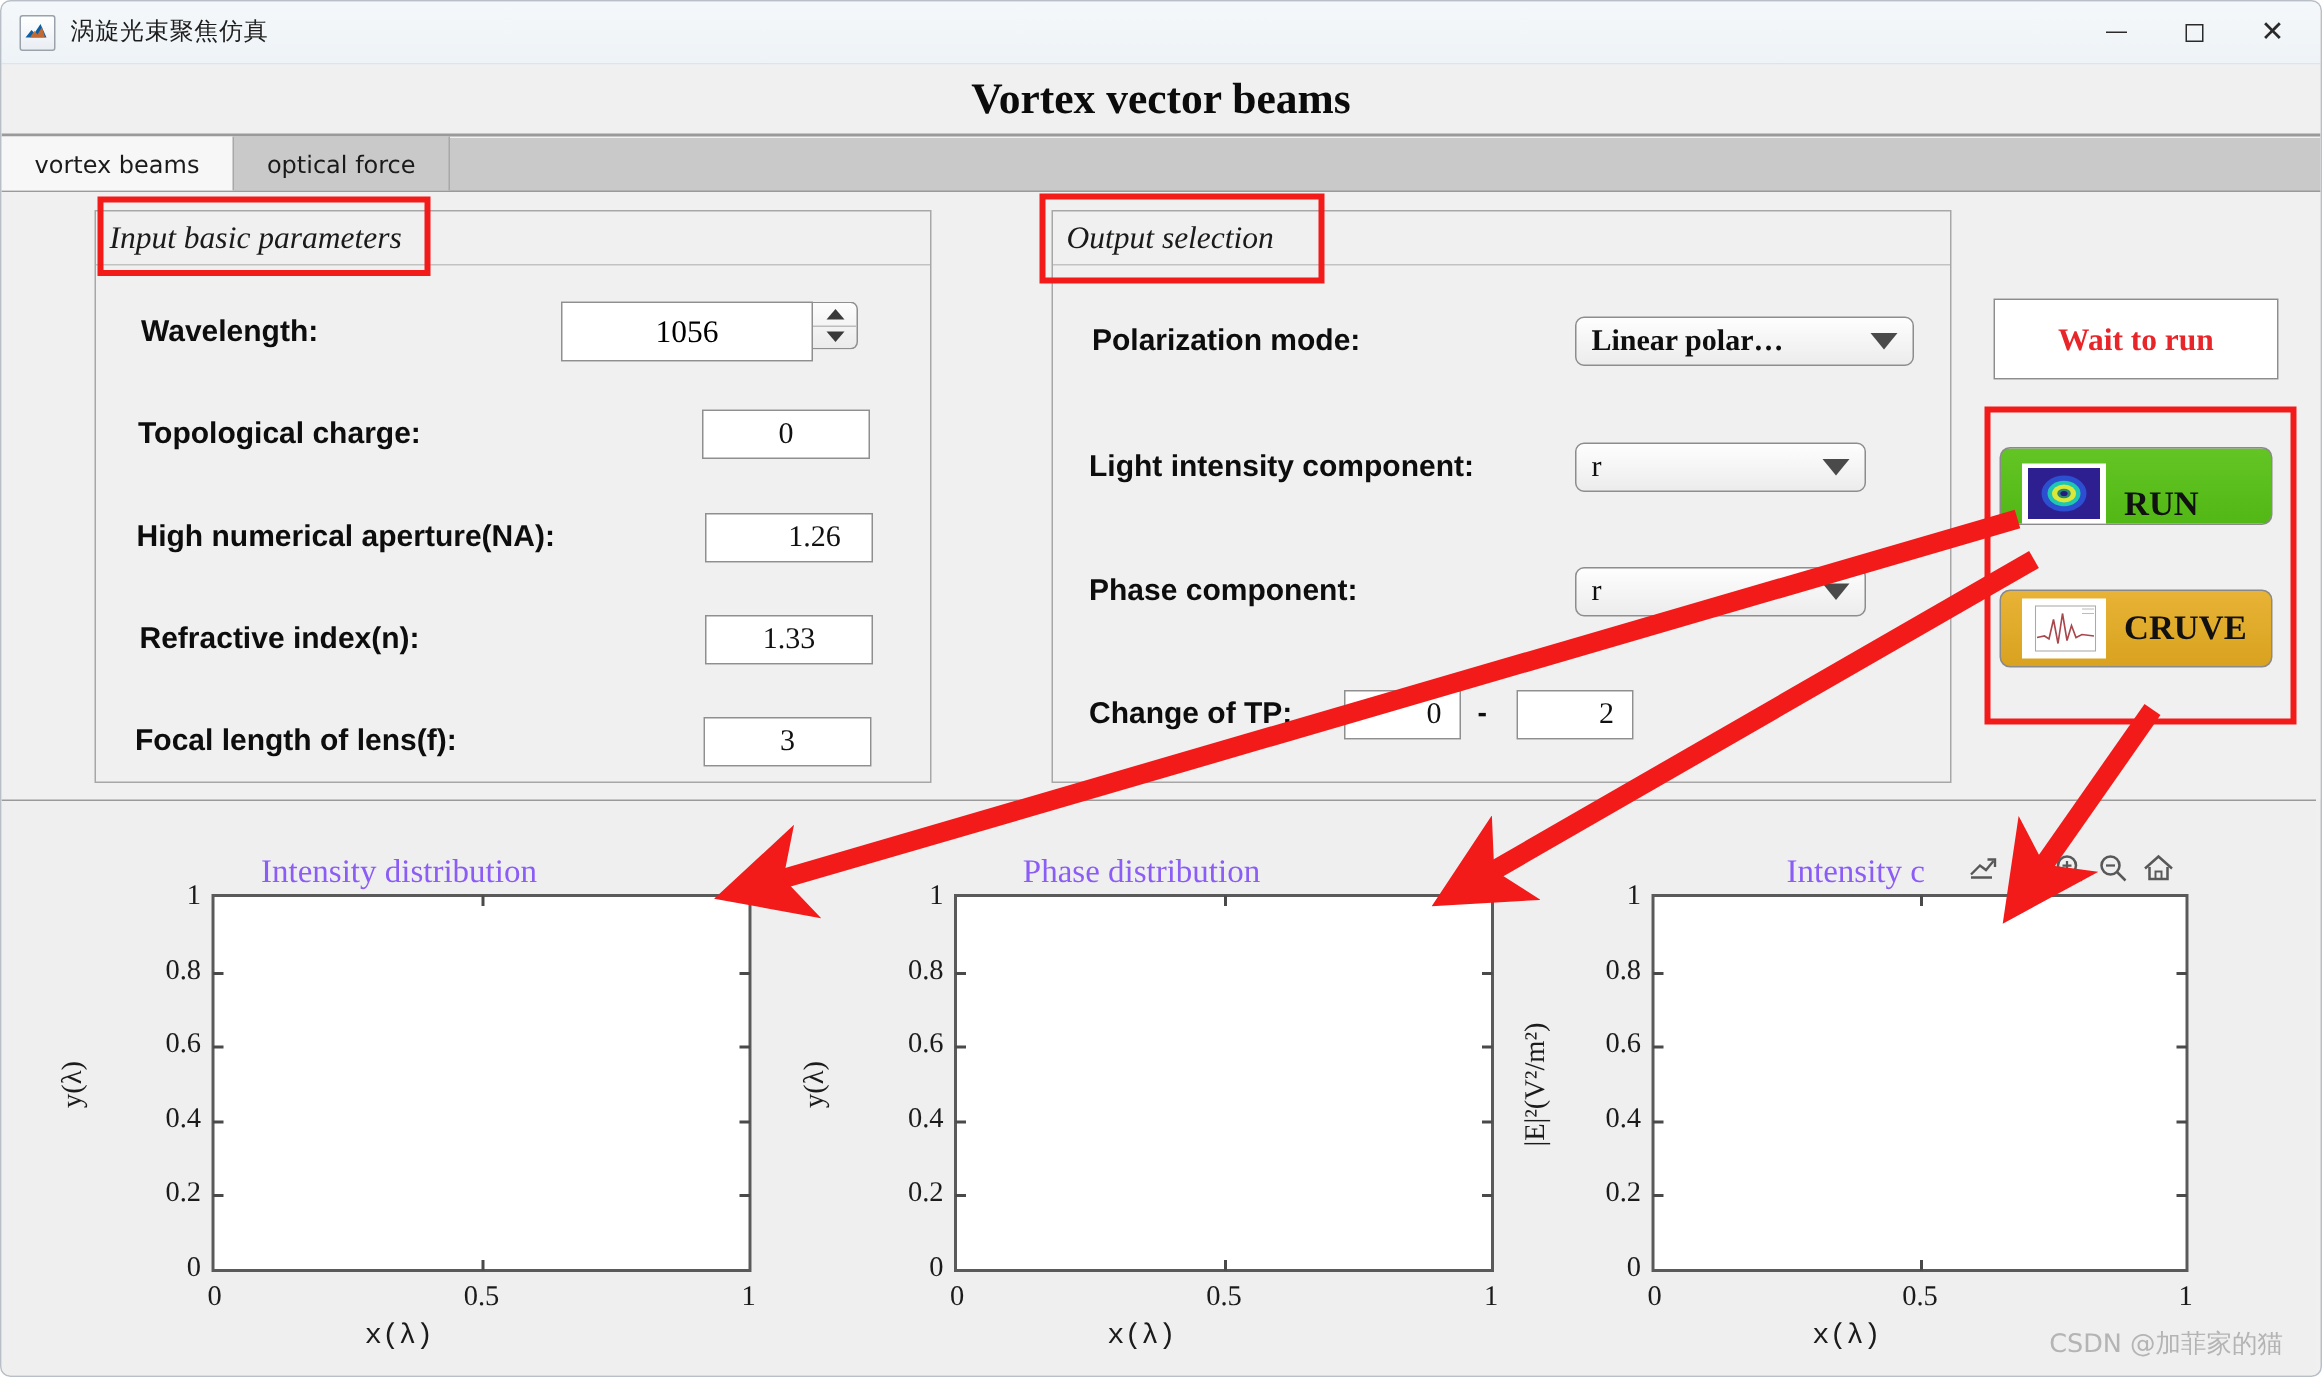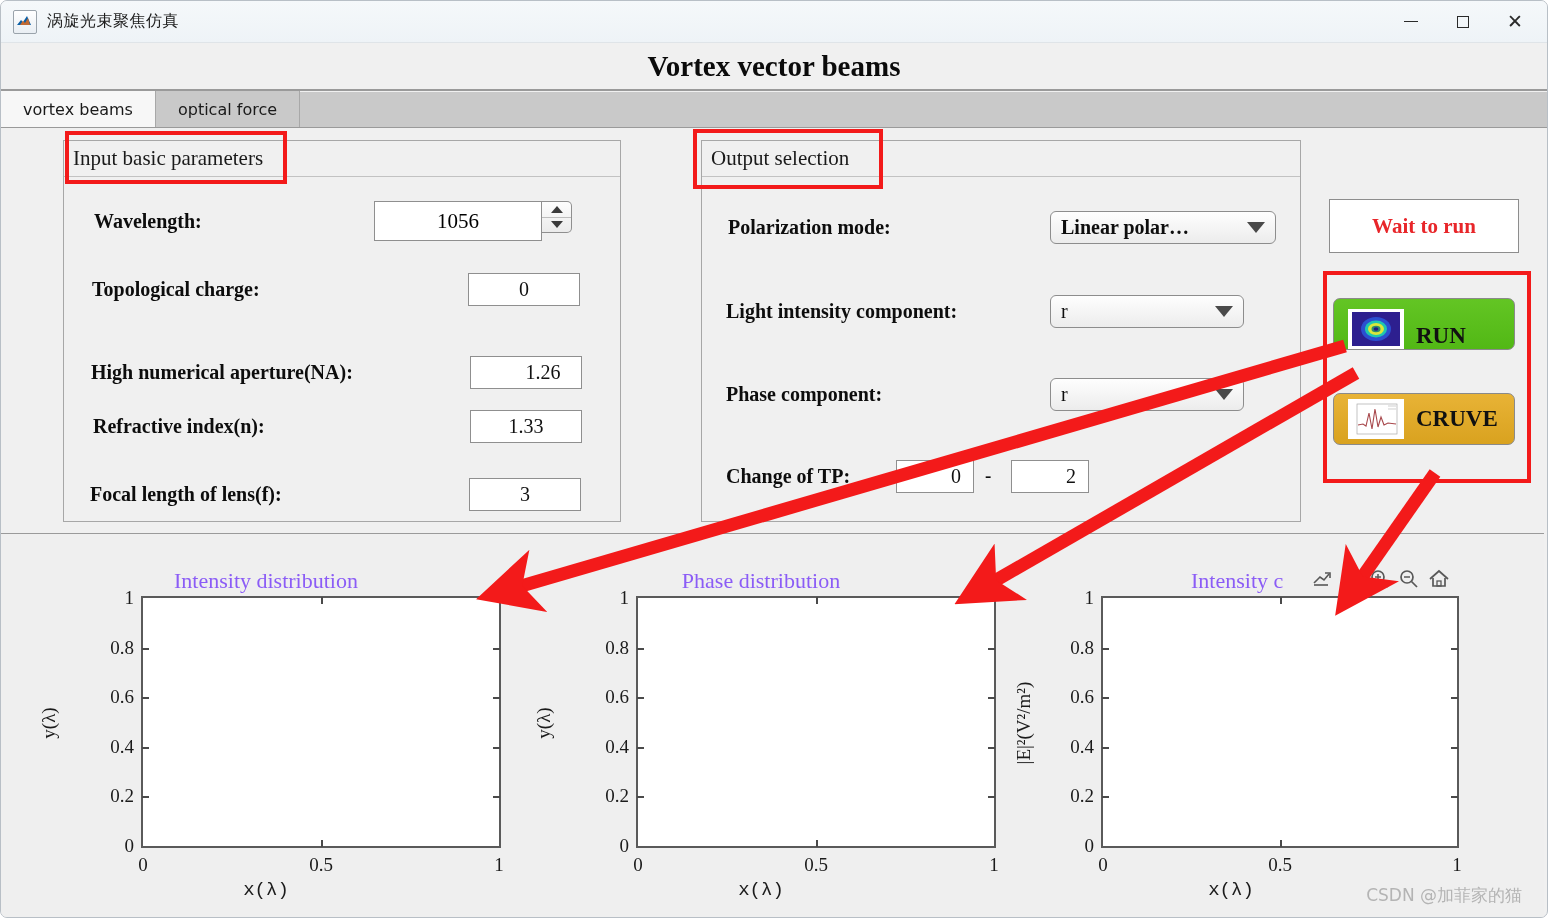--- a/index.html
+++ b/index.html
@@ -114,32 +114,33 @@
   .panel-title {
     position: absolute; left: 0; top: 0;
     width: 100%; height: 36px;
     border-bottom: 1px solid #c2c2c2;
     display: flex; align-items: center;
     box-sizing: border-box;
   }
   .panel-title span {
     font-size: 21px; color: #1a1a1a; padding-left: 9px;
     font-family: "Liberation Serif", serif;
+    font-style: italic;
   }
 
   #panel-input  { left: 62px;  top: 12px; width: 558px; height: 382px; }
   #panel-output { left: 700px; top: 12px; width: 600px; height: 382px; }
 
   .row {
     position: absolute; left: 0; width: 100%; height: 40px;
     display: flex; align-items: center;
   }
   .lbl {
     font-size: 20px; font-weight: bold; color: #0d0d0d;
-    font-family: Liberation Serif, serif;
+    font-family: Liberation Sans, sans-serif;
     white-space: nowrap;
   }
   .field {
     background: #ffffff;
     border: 1px solid #8f8f8f;
     box-sizing: border-box;
     display: flex; align-items: center; justify-content: center;
     font-size: 20px; color: #111;
     font-family: "Liberation Serif", serif;
   }
@@ -356,21 +357,21 @@
               </div>
           </div>
         </div>
       </div>
 
       <div class="row" style="top:128px;">
         <span class="lbl" style="margin-left:28px;">Topological charge:</span>
         <div class="field" style="position:absolute; left:404px; width:112px; height:33px;">0</div>
       </div>
 
-      <div class="row" style="top:211px;">
+      <div class="row" style="top:197px;">
         <span class="lbl" style="margin-left:27px;">High numerical aperture(NA):</span>
         <div class="field" style="position:absolute; left:406px; width:112px; height:33px;padding-left:34px;">1.26</div>
       </div>
 
       <div class="row" style="top:265px;">
         <span class="lbl" style="margin-left:29px;">Refractive index(n):</span>
         <div class="field" style="position:absolute; left:406px; width:112px; height:33px;">1.33</div>
       </div>
 
       <div class="row" style="top:333px;">

